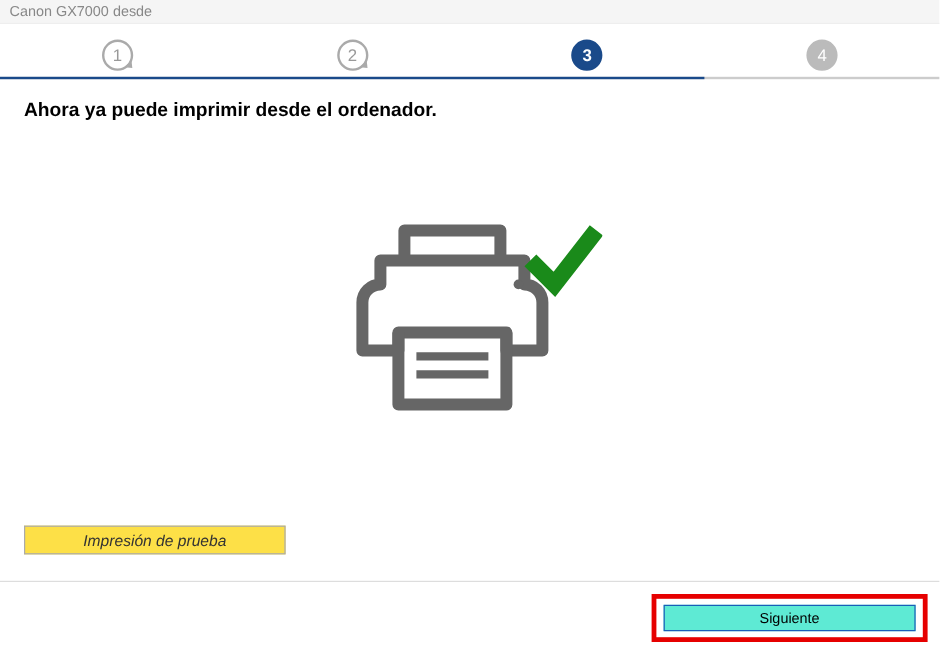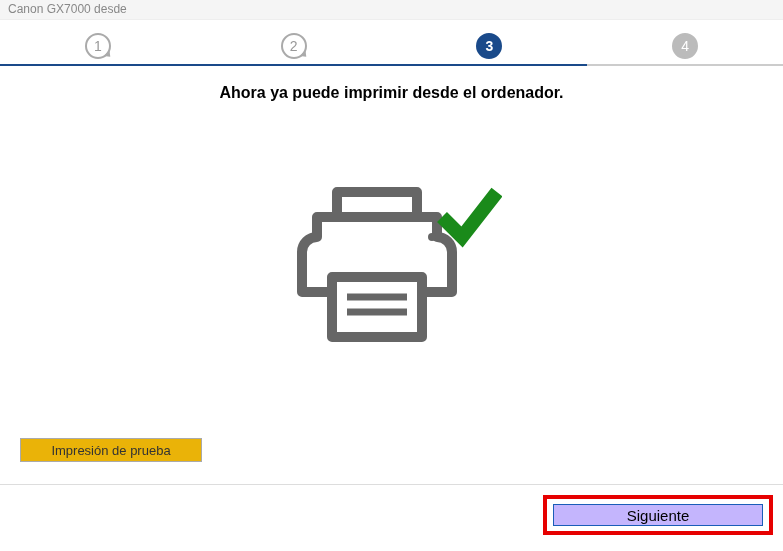--- a/index.html
+++ b/index.html
@@ -87,39 +87,39 @@
     }
     .content {
       padding: 18px 20px;
       position: relative;
       height: 400px;
     }
     .message {
       font-size: 16px;
       color: #000;
       font-weight: bold;
-      text-align: center;
     }
     .printer-area {
       display: flex;
       justify-content: center;
       align-items: center;
       margin-top: 80px;
     }
     .test-print-btn {
       position: absolute;
       left: 20px;
       bottom: 4px;
-      width: 182px;
+      width: 218px;
       height: 24px;
-      background: #eab308;
+      background: #fde047;
       border: 1px solid #aaa;
       font-size: 13px;
       color: #333;
       cursor: pointer;
+      font-style: italic;
     }
     .footer {
       position: absolute;
       bottom: 0;
       left: 0;
       width: 100%;
       height: 67px;
       border-top: 1px solid #ddd;
       background: #fff;
     }
@@ -130,23 +130,23 @@
       width: 230px;
       height: 40px;
       border: 4px solid #e60000;
       display: flex;
       align-items: center;
       justify-content: center;
     }
     .next-btn {
       width: 210px;
       height: 22px;
-      background: #c4b5fd;
+      background: #5eead4;
       border: 1.5px solid #1a5db8;
-      font-size: 15px;
+      font-size: 12px;
       color: #000;
       cursor: pointer;
     }
   </style>
 </head>
 <body>
 
 <div class="titlebar">
   <span>Canon GX7000 desde</span>
 </div>

